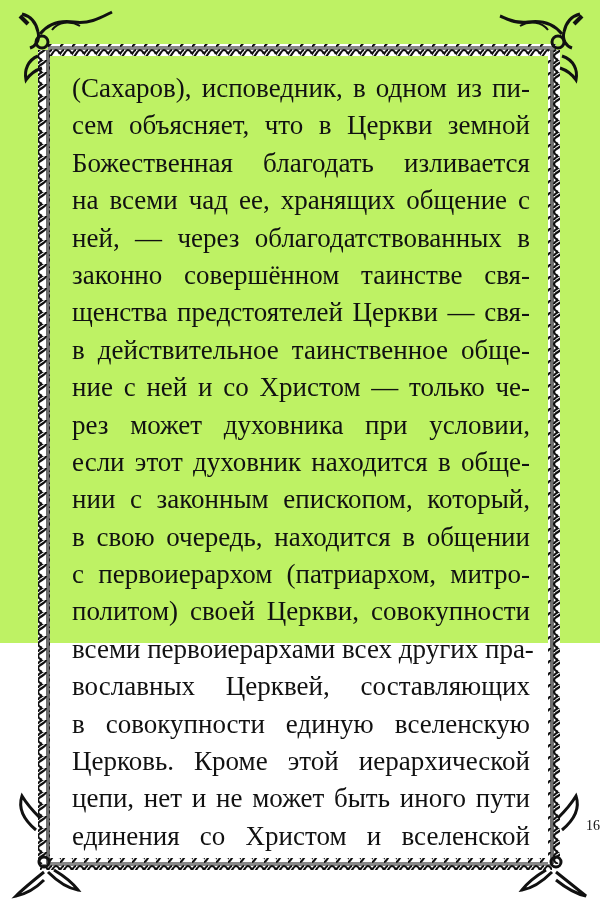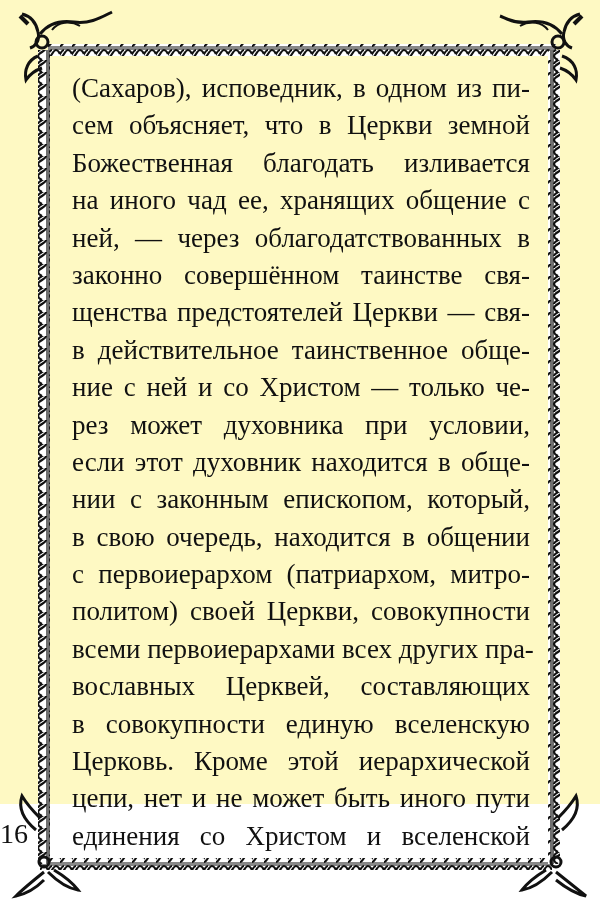--- a/index.html
+++ b/index.html
@@ -1,31 +1,31 @@
 <!DOCTYPE html>
 <html><head>
 <meta charset="utf-8">
 <style>
   html, body { margin:0; padding:0; background:#ffffff; }
   body { width:600px; height:905px; position:relative; overflow:hidden; }
-  .page { position:absolute; left:0; top:0; width:600px; height:804px; background:#fef9c3; }
+  .page { position:absolute; left:0; top:0; width:600px; height:643px; background:#bef264; }
   svg.frame { position:absolute; left:0; top:0; }
   .text-block {
     position:absolute; left:72px; top:70px; width:458px;
     font-family:"Liberation Serif", "DejaVu Serif", serif;
     font-size:27px; color:#111;
   }
   .line {
     height:37.4px; line-height:37.4px; white-space:nowrap;
     text-align:justify; text-align-last:justify;
   }
   .line.last { text-align-last:justify; }
   .page-number {
-    position:absolute; left:0; width:600px; top:818px; text-align:left;
-    font-family:"Liberation Serif", "DejaVu Serif", serif; font-size:28px; color:#111;
+    position:absolute; left:0; width:600px; top:818px; text-align:right;
+    font-family:"Liberation Serif", "DejaVu Serif", serif; font-size:14px; color:#111;
   }
 </style>
 </head>
 <body>
 
 <div class="page">
 
   <svg class="frame" width="600" height="905" viewBox="0 0 600 905">
     <defs>
       <pattern id="ropeH" x="0" y="0" width="12" height="12" patternUnits="userSpaceOnUse">
@@ -77,21 +77,21 @@
       <path d="M556,872 C566,880 576,888 586,896 C576,894 566,888 556,880"></path>
       <path d="M552,872 C544,880 534,888 522,890 C528,882 536,876 546,870"></path>
       <circle cx="556" cy="862" r="5"></circle>
     </g>
   </svg>
 
   <div class="text-block">
     <div class="line">(Сахаров), исповедник, в одном из пи-</div>
     <div class="line">сем объясняет, что в Церкви земной</div>
     <div class="line">Божественная благодать изливается</div>
-    <div class="line">на иного чад ее, хранящих общение с</div>
+    <div class="line">на всеми чад ее, хранящих общение с</div>
     <div class="line">ней, — через облагодатствованных в</div>
     <div class="line">законно совершённом таинстве свя-</div>
     <div class="line">щенства предстоятелей Церкви — свя-</div>
     <div class="line">в действительное таинственное обще-</div>
     <div class="line">ние с ней и со Христом — только че-</div>
     <div class="line">рез может духовника при условии,</div>
     <div class="line">если этот духовник находится в обще-</div>
     <div class="line">нии с законным епископом, который,</div>
     <div class="line">в свою очередь, находится в общении</div>
     <div class="line">с первоиерархом (патриархом, митро-</div>

